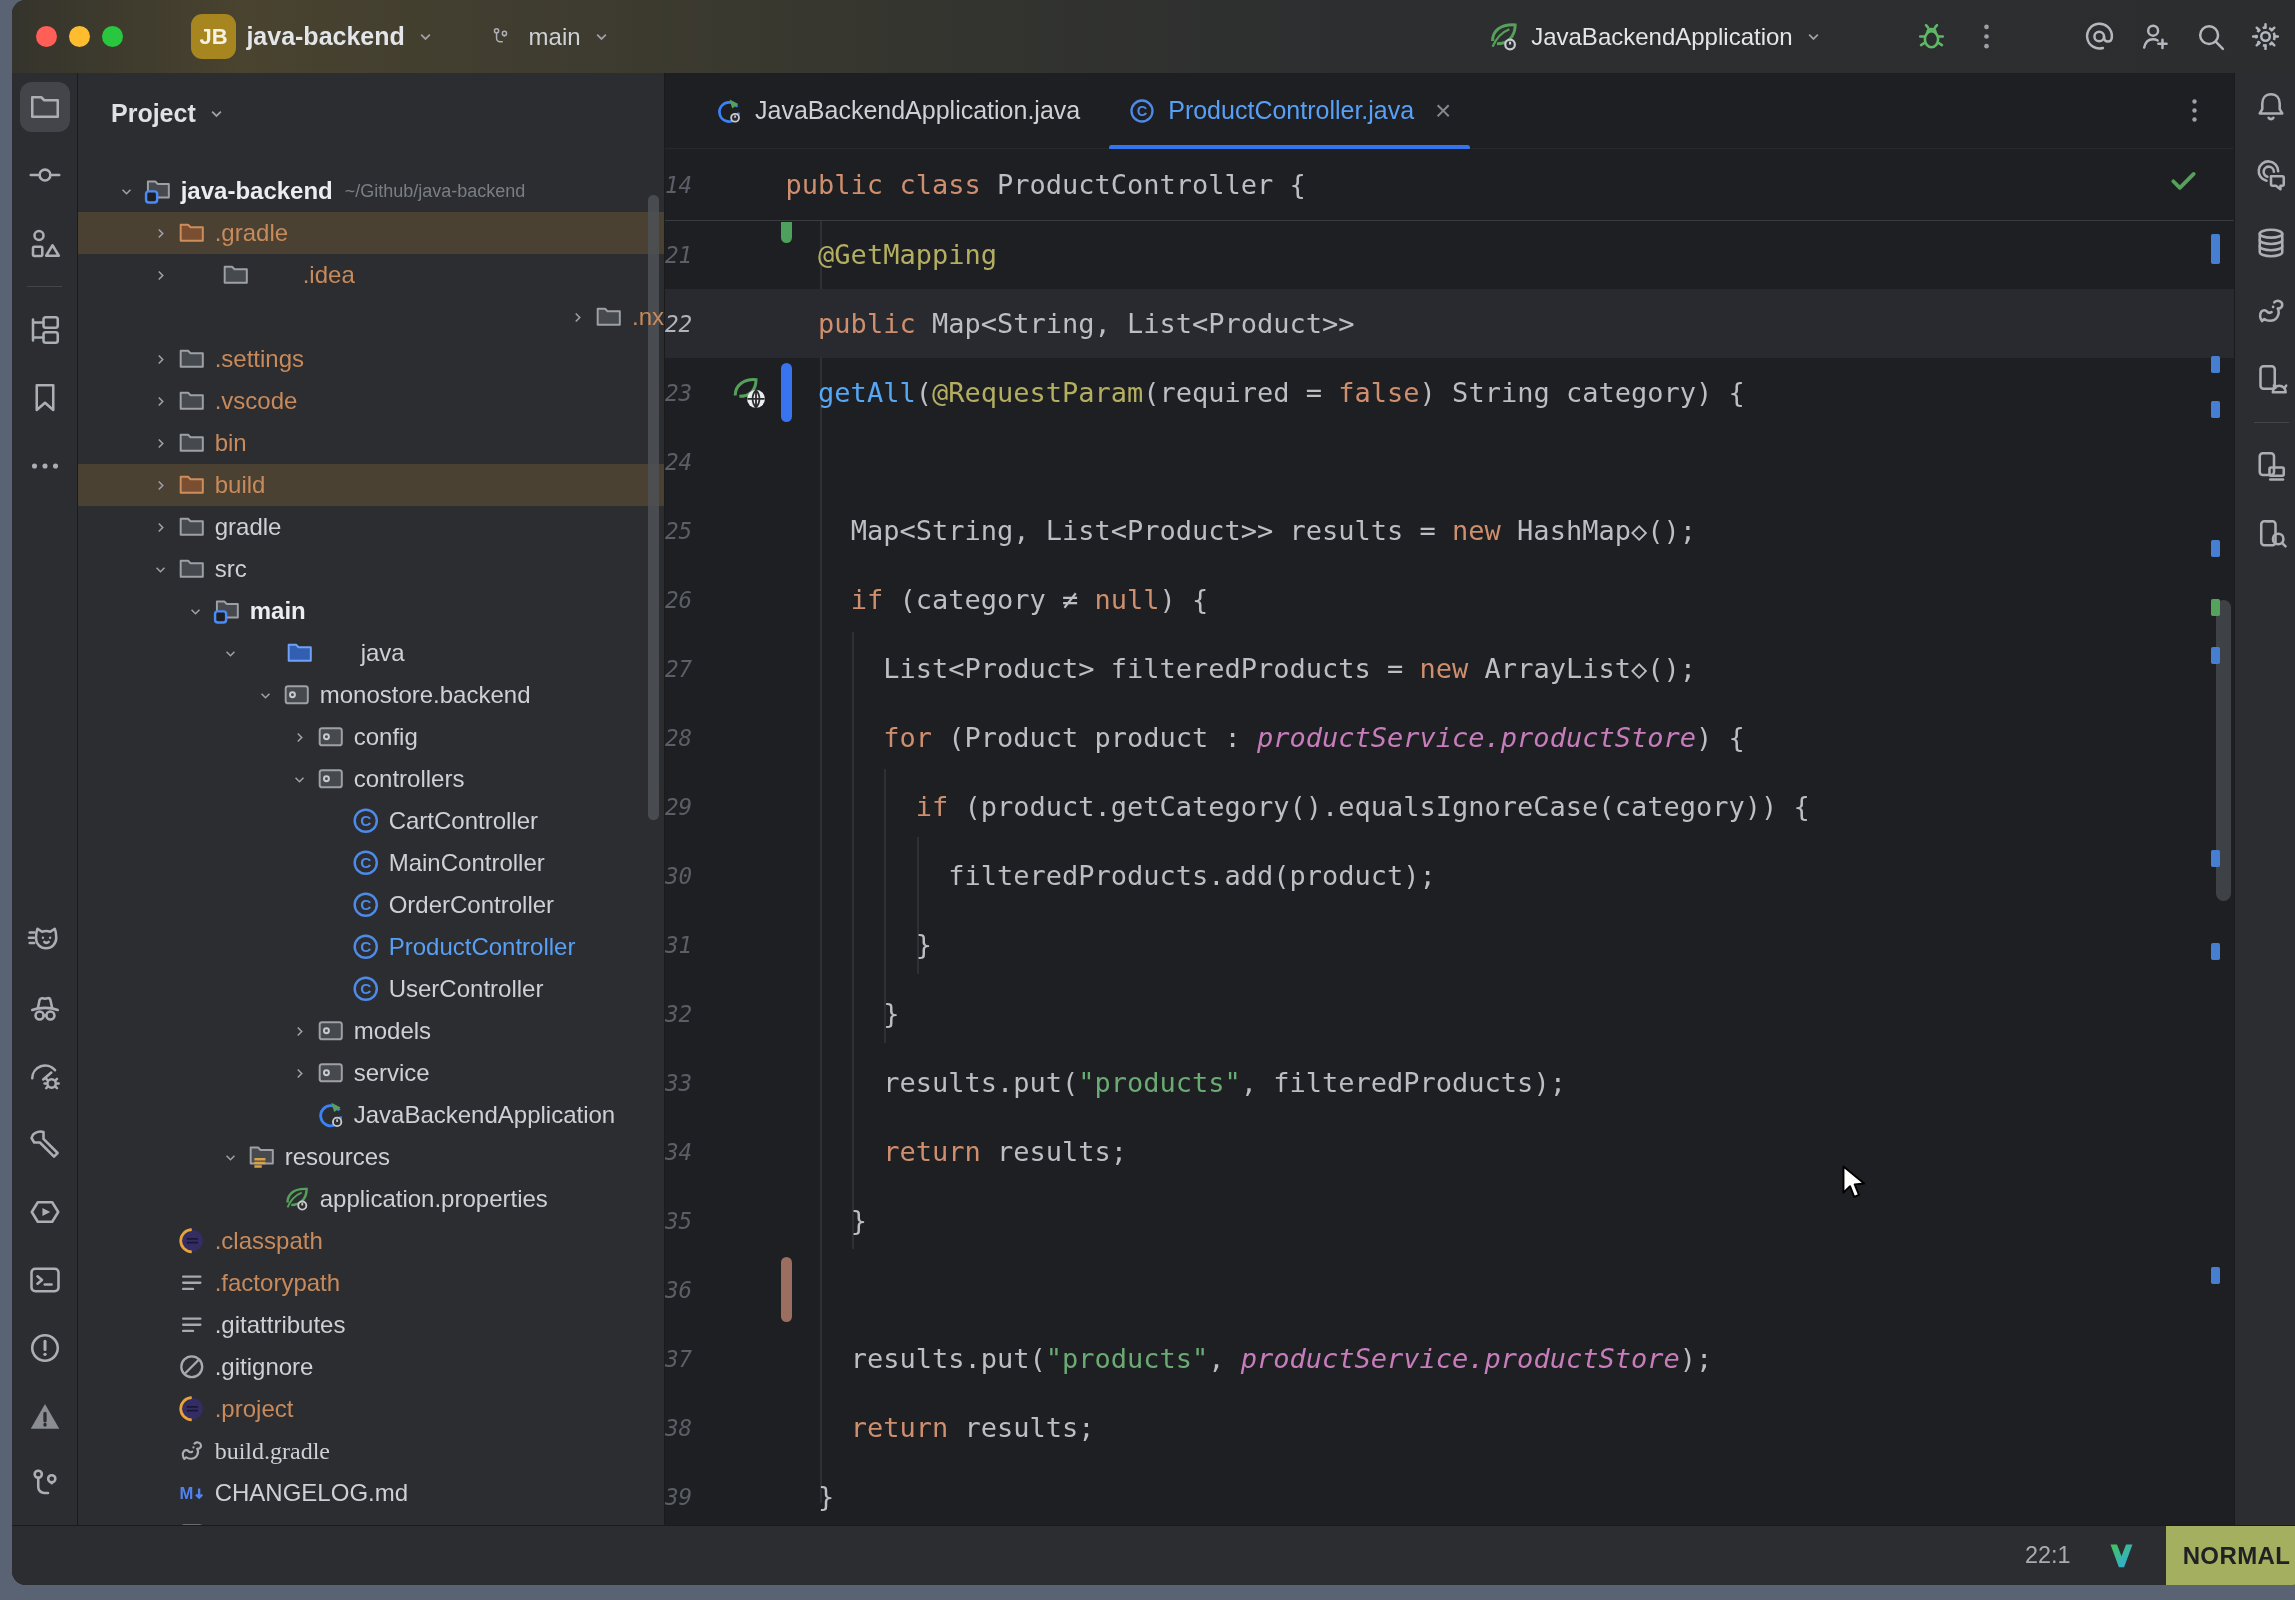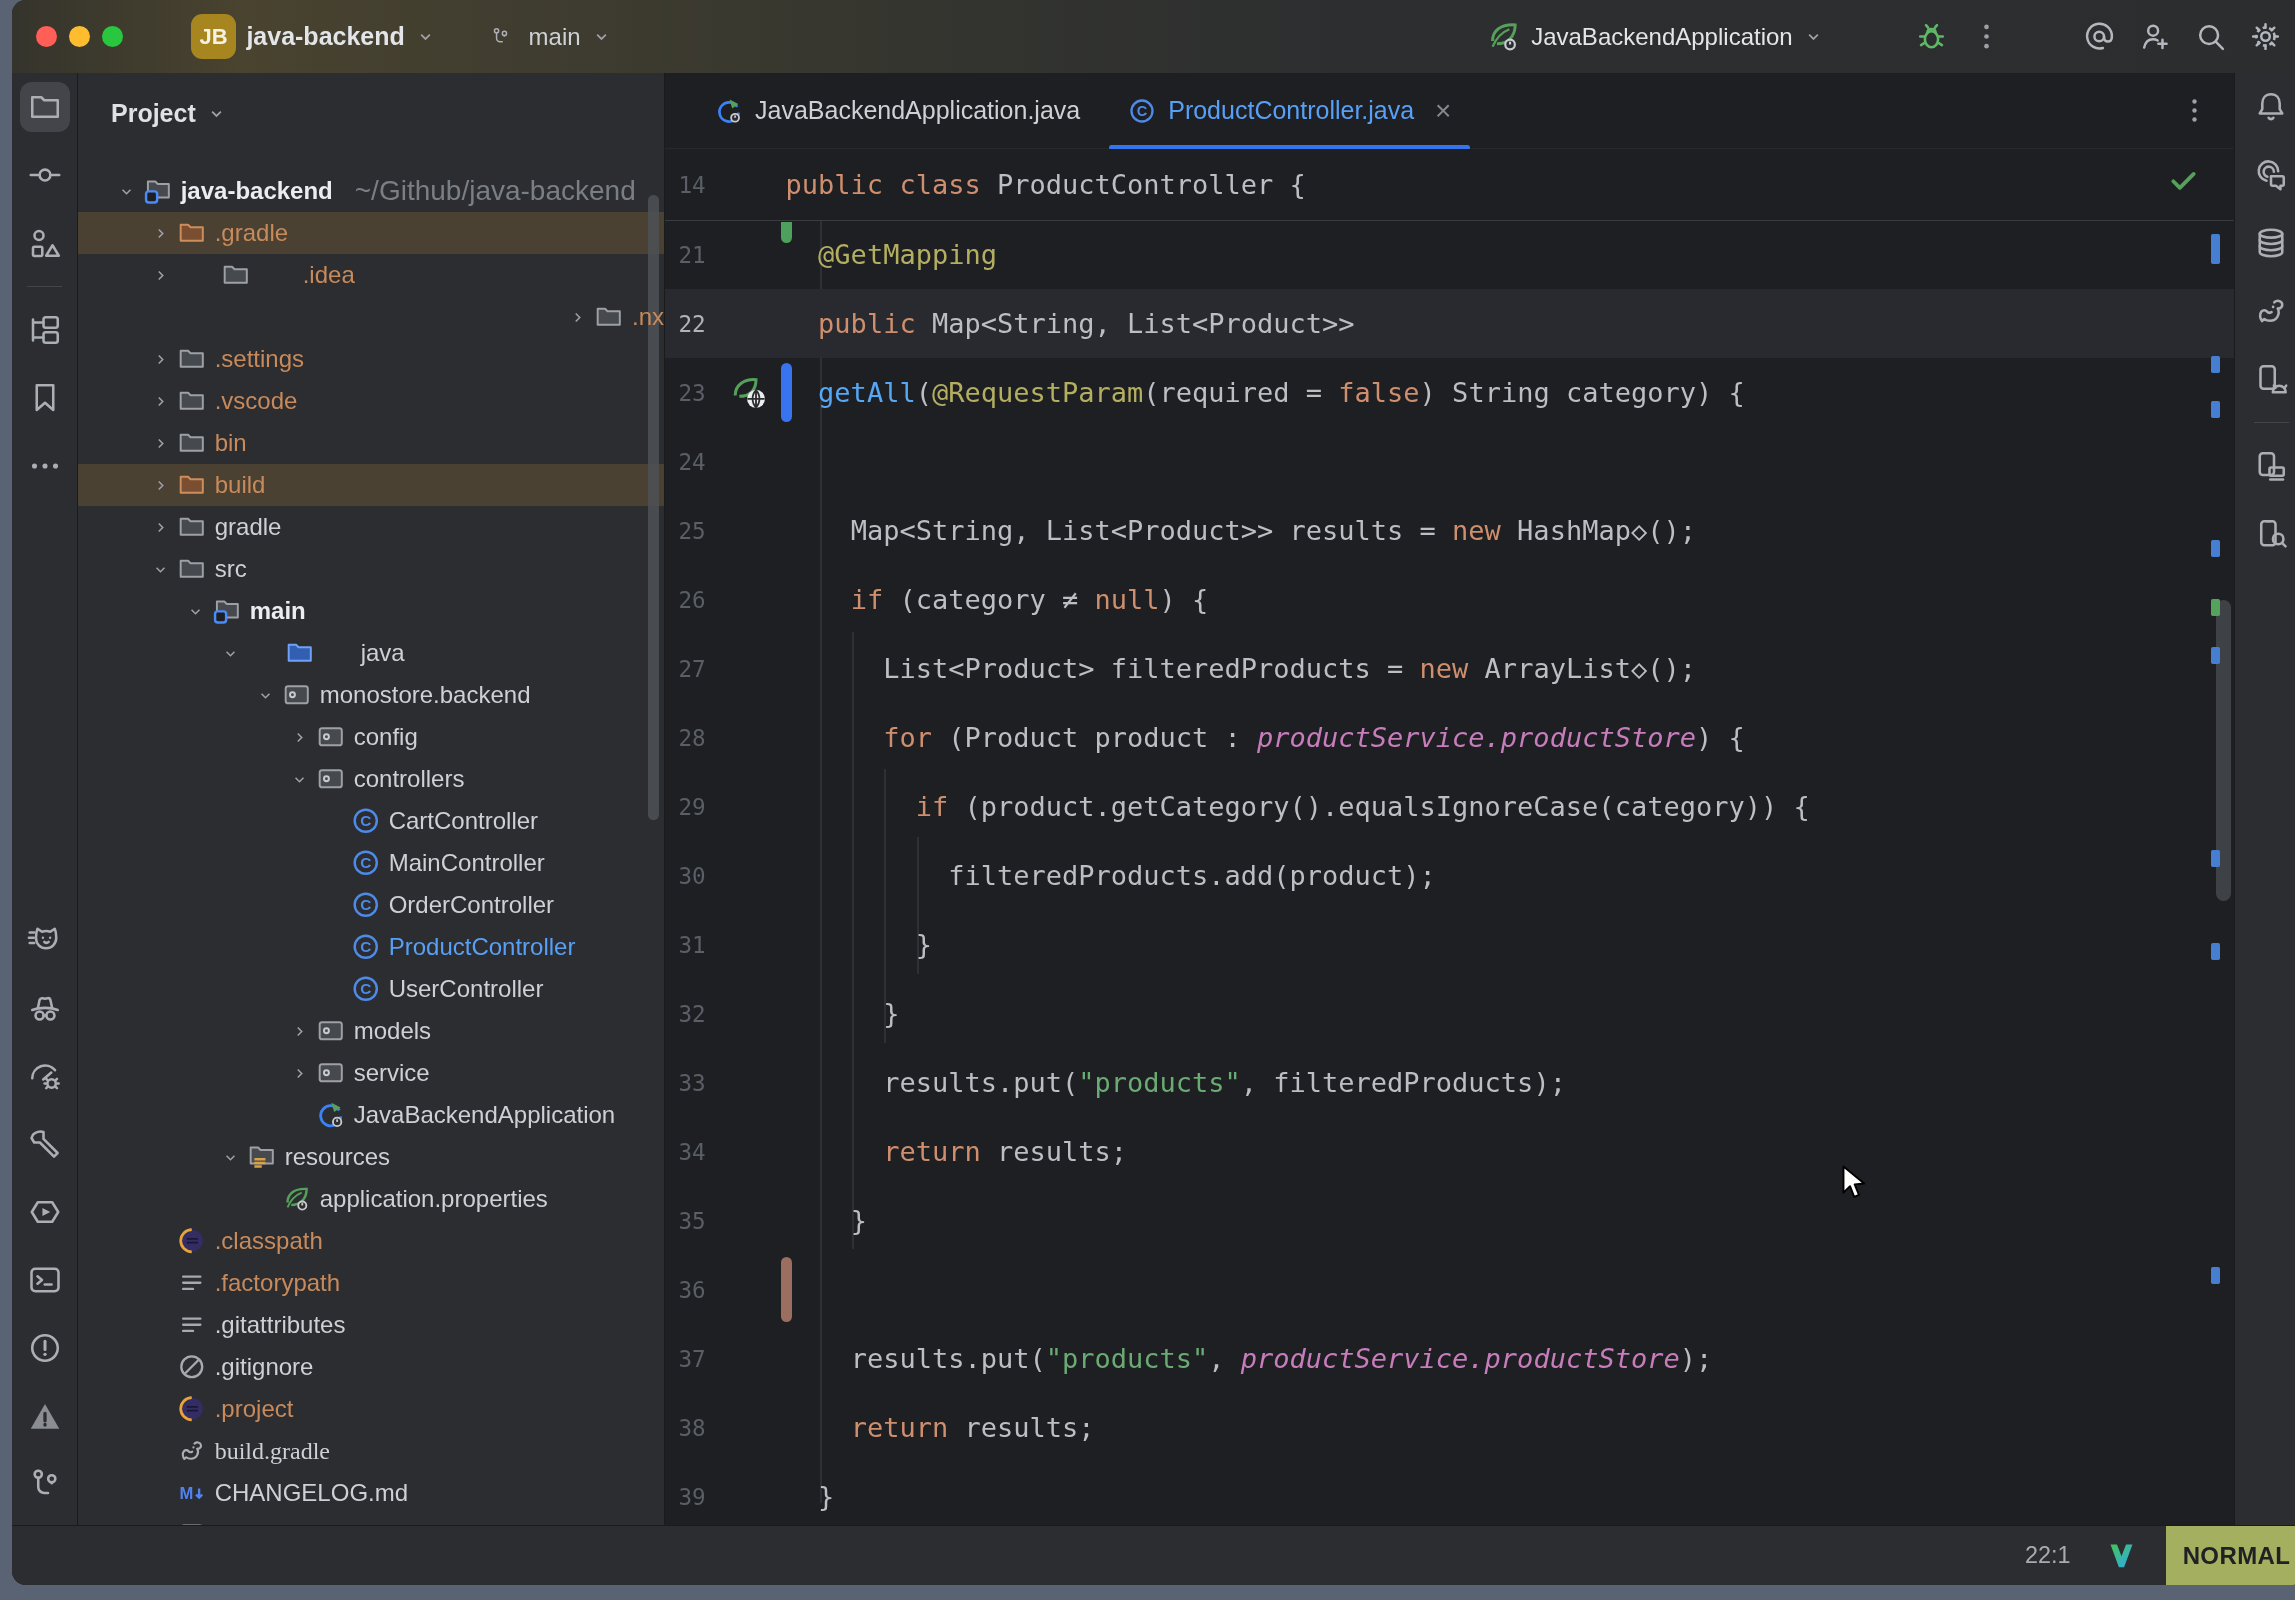--- a/index.html
+++ b/index.html
@@ -41,42 +41,42 @@
   .tree-row{height:42px;display:flex;align-items:center;box-sizing:border-box;white-space:nowrap;position:relative;}
   .tree-row .chev{width:26px;display:inline-flex;justify-content:center;flex:0 0 26px;}
   .tree-row .chev svg{width:19px;height:19px;}
   .tree-row .ticon{width:29.5px;height:29.5px;margin:0 8.7px 0 3.5px;display:inline-flex;flex:0 0 29.5px;}
   .tree-row .ticon svg{width:29.5px;height:29.5px;}
   .tree-label{font-size:24px;color:#ced0d6;}
   .t-orange .tree-label{color:#c98a5b;}
   .t-root .tree-label{color:#ecedef;font-weight:700;}
   .t-bold .tree-label{color:#ecedef;font-weight:700;}
   .t-selected .tree-label{color:#58a0f5;}
-  .tree-suffix{font-size:28px;color:#7a7e85;margin-left:22px;font-weight:400;}
+  .tree-suffix{font-size:18px;color:#7a7e85;margin-left:12px;font-weight:400;}
   .row-excluded{background:#4a4132;}
   .row-selected{position:absolute;left:8.7px;right:12px;top:1.7px;bottom:1.7px;background:#3a3d42;border-radius:10.4px;z-index:0;}
   .tree-row>*{position:relative;z-index:1;}
   .panel-scrollbar{position:absolute;right:5.2px;top:122px;width:10.4px;height:625px;border-radius:5.2px;background:#4e5156;opacity:.85;}
   
   .editor-zone{flex:1;display:flex;flex-direction:column;min-width:0;background:#1e1f22;}
   .tabbar{height:75px;flex:0 0 75px;display:flex;align-items:stretch;border-bottom:1.7px solid #26282c;position:relative;background:#1e1f22;padding-left:26px;}
   .tabs{display:flex;}
   .tab{display:flex;align-items:center;gap:12px;padding:0 24px;position:relative;font-size:25px;color:#ced0d6;}
   .tab .ticon{width:28px;height:28px;display:inline-flex;}
   .tab .ticon svg{width:28px;height:28px;}
   .tab.active{color:#58a0f5;}
   .tab .close{color:#84878e;font-size:28px;margin-left:8.7px;}
   .tab.active::after{content:"";position:absolute;left:5.2px;right:5.2px;bottom:-1.7px;height:5.2px;border-radius:2.6px;background:#3574f0;}
   .tab-more{margin-left:auto;display:flex;align-items:center;padding-right:24px;}
   .tab-more svg{width:31px;height:31px;}
   .editor{flex:1;position:relative;overflow:hidden;background:#1e1f22;}
   .code-lines{position:absolute;top:71px;left:0;right:0;}
   .code-line{height:69px;display:flex;align-items:center;position:relative;}
   .caret-line{background:#282a2f;}
-  .ln-num{width:54px;flex:0 0 54px;text-align:center;font-family:"DejaVu Sans Mono",monospace;font-size:22.6px;color:#5a5e66;padding-right:7px;}
+  .ln-num{width:54px;flex:0 0 54px;text-align:left;font-family:"DejaVu Sans Mono",monospace;font-size:22.6px;color:#5a5e66;padding-right:7px;font-style:italic;}
   .ln-num.current{color:#b0b3ba;}
   .ln-slot{width:50px;flex:0 0 50px;display:flex;justify-content:center;}
   .ln-slot svg{width:40px;height:40px;}
   .chg{position:absolute;left:116px;width:11.3px;border-radius:6px;top:5.2px;bottom:5.2px;}
   .chg.blue{background:#3874f2;}
   .chg.brown{background:#9b6e60;top:1.7px;bottom:1.7px;}
   pre.code{margin:0;font-family:"DejaVu Sans Mono",monospace;font-size:27px;line-height:69px;color:#bcbec4;padding-left:9.6px;}
   .tk-kw{color:#cf8e6d;} .tk-ann{color:#b3ae60;} .tk-fn{color:#56a8f5;} .tk-str{color:#6aab73;}
   .tk-fld{color:#c77dbb;font-style:italic;} .tk-pl{color:#bcbec4;}
   .sticky{position:absolute;top:0;left:0;right:0;height:71px;background:#1e1f22;border-bottom:1.7px solid #393b40;display:flex;align-items:center;z-index:5;}

